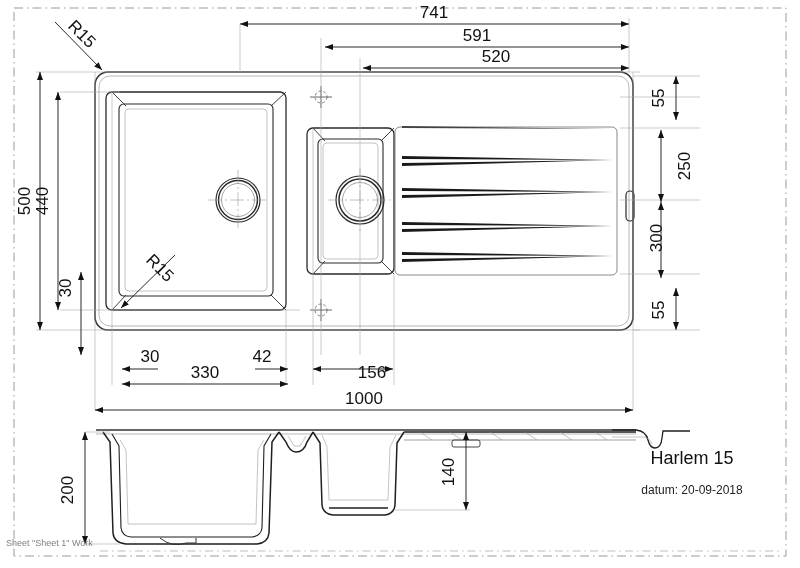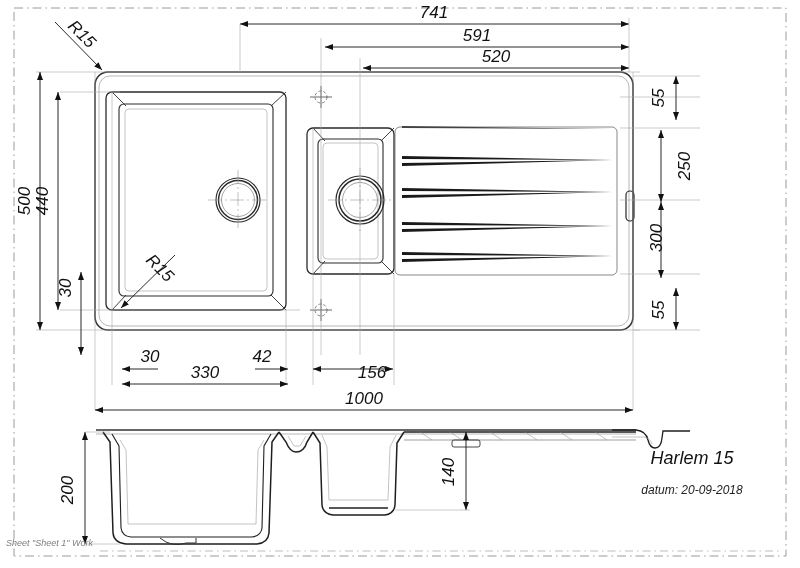--- a/index.html
+++ b/index.html
@@ -1,18 +1,18 @@
 <!DOCTYPE html>
 <html><head>
 <meta charset="utf-8">
 <style>
   html,body{margin:0;padding:0;background:#ffffff;}
   body{width:800px;height:568px;overflow:hidden;
        font-family:"Liberation Sans", sans-serif;color:#1a1a1a;}
-  #stage{position:relative;width:800px;height:568px;font-style:italic;}
+  #stage{position:relative;width:800px;height:568px;}
   svg{display:block;position:absolute;top:0;left:0;}
   .dimtxt{font-family:"Liberation Sans", sans-serif;font-size:17px;fill:#111;}
   .title-txt{font-family:"Liberation Sans", sans-serif;font-size:18px;fill:#111;}
   .sub-txt{font-family:"Liberation Sans", sans-serif;font-size:12px;fill:#222;}
   .foot-txt{font-family:"Liberation Sans", sans-serif;font-size:9px;fill:#808080;}
 </style>
 </head>
 <body>
 
 <div id="stage">

